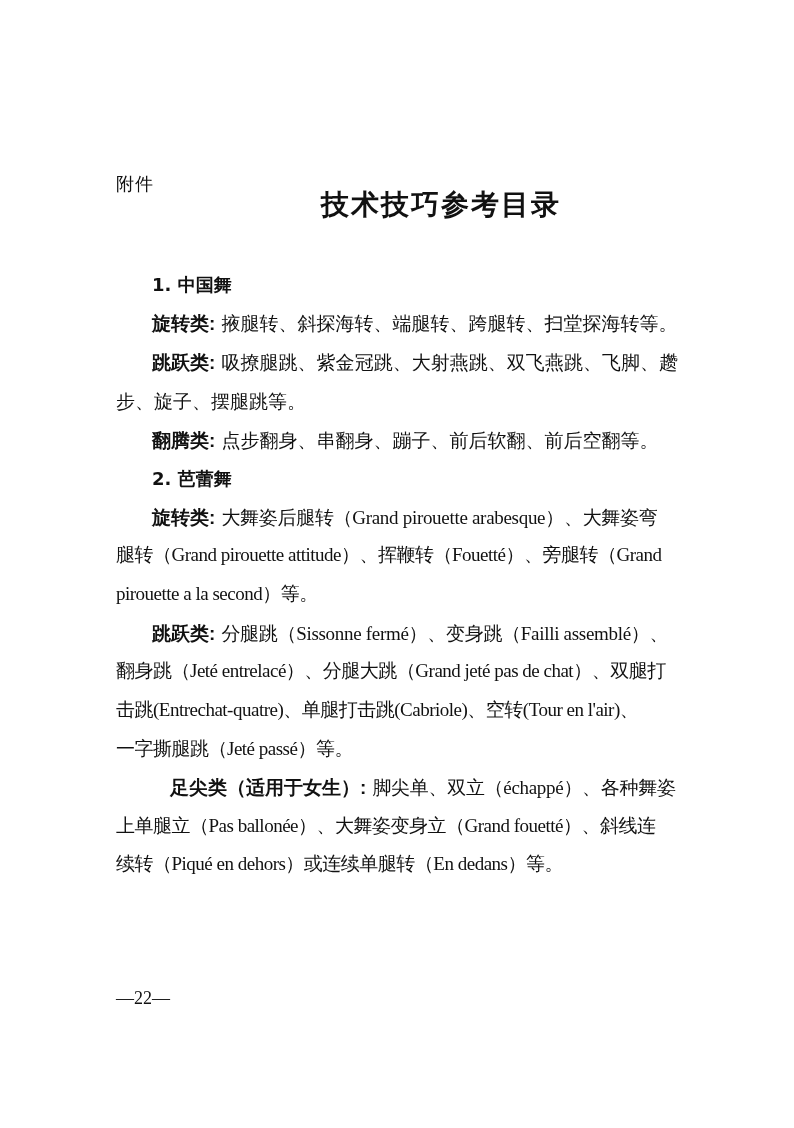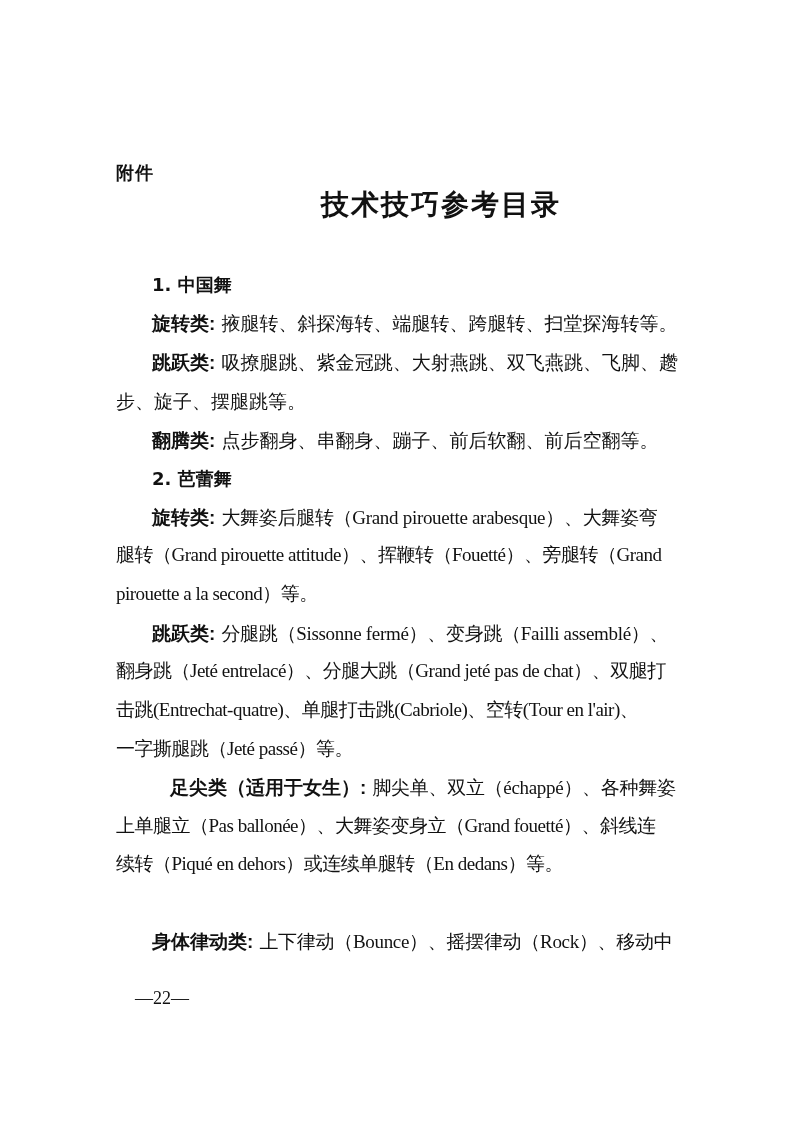--- a/index.html
+++ b/index.html
@@ -1,32 +1,32 @@
 <!DOCTYPE html>
 <html><head>
   <meta charset="utf-8">
   <style>
     html, body { margin: 0; padding: 0; background: #ffffff; }
     body { width: 794px; height: 1128px; position: relative; overflow: hidden;
            font-family: "DejaVu Serif", "Liberation Serif", serif; color: #111111; }
     .page { position: absolute; left: 0; top: 0; width: 794px; height: 1128px; background: #fff; }
-    .attachment { position: absolute; left: 116px; top: 161px; font-size: 18px; font-weight: bold;
+    .attachment { position: absolute; left: 116px; top: 172px; font-size: 18px; font-weight: normal;
                   font-family: "DejaVu Sans", "Liberation Sans", sans-serif; letter-spacing: 1px; text-align: center; }
     .title { position: absolute; left: 0; width: 794px; top: 186px; text-align: center;
              font-size: 28px; font-weight: bold; letter-spacing: 2px;
              font-family: "DejaVu Serif", "Liberation Serif", serif; margin-left: 44px; }
     .line { position: absolute; left: 116px; width: 562px; font-size: 19px; line-height: 24px;
             white-space: nowrap; }
     .indent { left: 152px; width: 526px; }
     .justify { text-align: justify; text-align-last: justify; }
     .heading { font-weight: bold; font-family: "DejaVu Sans", "Liberation Sans", sans-serif; font-size: 18px; }
     .label { font-weight: bold; font-family: Liberation Sans, sans-serif; }
     .latin { font-family: "Liberation Serif", "DejaVu Serif", serif; font-size: 19px; letter-spacing: -0.3px; }
     .page-number { position: absolute; left: 116px; top: 988px; font-size: 18px;
-                   font-family: "Liberation Serif", "DejaVu Serif", serif; margin-left: 19px; }
+                   font-family: "Liberation Serif", "DejaVu Serif", serif; }
     .compact { letter-spacing: -0.5px; }
   </style>
 </head>
 <body>
 
 <div class="page">
 
   <div class="attachment">附件</div>
   <div class="title">技术技巧参考目录</div>
 
@@ -66,19 +66,15 @@
   <div class="line latin compact" style="top:737px;">一字撕腿跳（Jeté passé）等。</div>
 
   <div class="line indent" style="top:775px;margin-left:18px;">
     <span class="label">足尖类（适用于女生）:</span>
     <span class="latin">脚尖单、双立（échappé）、各种舞姿</span>
   </div>
   <div class="line latin compact" style="top:814px;">上单腿立（Pas ballonée）、大舞姿变身立（Grand fouetté）、斜线连</div>
   <div class="line latin compact" style="top:852px;">续转（Piqué en dehors）或连续单腿转（En dedans）等。</div>
 
 
-  <div class="line indent" style="top:929px;">
-    <span class="label">身体律动类:</span>
-    <span class="latin">上下律动（Bounce）、摇摆律动（Rock）、移动中</span>
-  </div>
 
   <div class="page-number">—22—</div>
 </div>
 
 </body></html>

